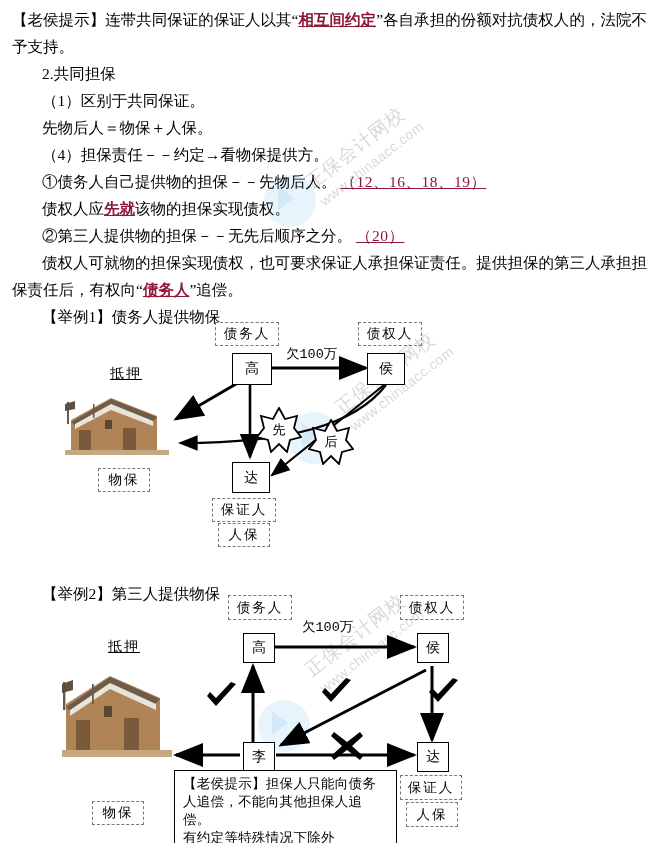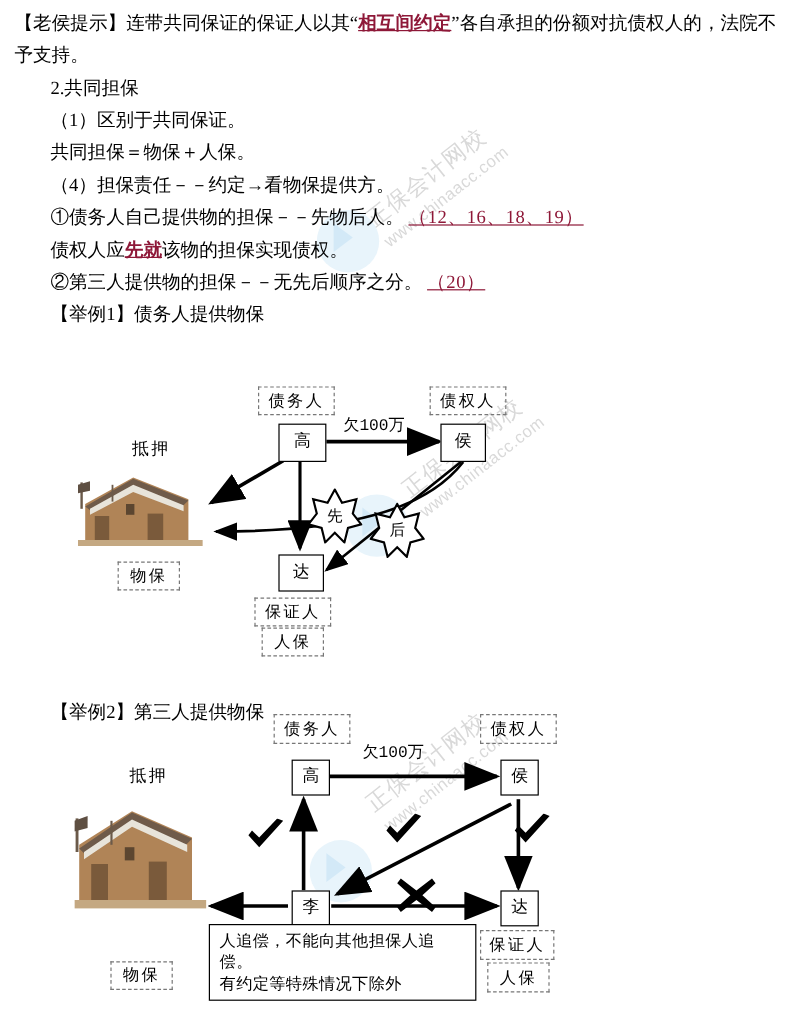--- a/index.html
+++ b/index.html
@@ -103,20 +103,21 @@
     letter-spacing: 2px;
     z-index: 4;
     font-family: "Liberation Serif", "DejaVu Serif", serif;
   }
   .plainlabel {
     position: absolute;
     font-size: 14px;
     letter-spacing: 2px;
     z-index: 4;
     font-family: "Liberation Serif", "DejaVu Serif", serif;
+    text-decoration: underline;
   }
   .edgelabel {
     position: absolute;
     font-size: 13.5px;
     z-index: 5;
     background: transparent;
     font-family: Liberation Mono, monospace;
   }
   .svg-layer {
     position: absolute;
@@ -174,37 +175,40 @@
 </div>
 <div class="wm-blob" style="left:258px; top:700px;"></div>
 
 <div class="prose">
   <p class="p" style="margin-top:6px;">
     <span>【老侯提示】</span><span>连带共同保证的保证人以其</span><span>“</span><span class="hl">相互间约定</span><span>”</span><span>各自承担的份额对抗债权人的，法院不予支持。</span>
   </p>
 
   <p class="p indent">2.共同担保</p>
   <p class="p indent">（1）区别于共同保证。</p>
-  <p class="p indent">共同担保＝物保＋人保。</p>
+  <p class="p indent">先物后人＝物保＋人保。</p>
   <p class="p indent">（4）担保责任－－约定→看物保提供方。</p>
 
   <p class="p indent">
     <span>①债务人自己提供物的担保－－先物后人。</span>
     <span class="num-ref">（12、16、18、19）</span>
   </p>
 
   <p class="p indent">
     <span>债权人应</span><span class="hl">先就</span><span>该物的担保实现债权。</span>
   </p>
 
   <p class="p indent">
     <span>②第三人提供物的担保－－无先后顺序之分。</span>
     <span class="num-ref">（20）</span>
   </p>
 
+  <p class="p" style="text-indent:30px;">
+    <span>债权人可就物的担保实现债权，也可要求保证人承担保证责任。提供担保的第三人承担担保责任后，有权向</span><span>“</span><span class="hl">债务人</span><span>”</span><span>追偿。</span>
+  </p>
 
   <p class="p indent">【举例1】债务人提供物保</p>
 </div>
 
 <div class="diagram" style="top:315px; height:235px; width:661px;">
 
   <svg class="svg-layer" width="661" height="240">
     <defs>
       <marker id="ah1" markerWidth="10" markerHeight="8" refX="9" refY="4" orient="auto">
         <path d="M0,0 L10,4 L0,8 z" fill="#000"></path>
@@ -340,19 +344,20 @@
       <path d="M2,14 L11,24 L31,2 L26,0 L11,16 L5,10 z" fill="#000"></path>
     </svg>
   </div>
   <div class="mark" style="left:330px; top:140px;">
     <svg width="34" height="32" viewBox="0 0 34 32">
       <path d="M4,2 L17,12 L30,2 L33,6 L22,16 L33,26 L30,30 L17,20 L4,30 L1,26 L12,16 L1,6 z" fill="#000"></path>
     </svg>
   </div>
 
   <div class="tipbox" style="left:174px; top:180px; width:206px;">
+    <div>【老侯提示】担保人只能向债务</div>
     <div>人追偿，不能向其他担保人追偿。</div>
     <div>有约定等特殊情况下除外</div>
   </div>
 
   <div class="dlabel" style="left:400px; top:185px; width:60px; height:23px;">保证人</div>
   <div class="dlabel" style="left:406px; top:212px; width:50px; height:23px;">人保</div>
 </div>
 
 </body></html>

